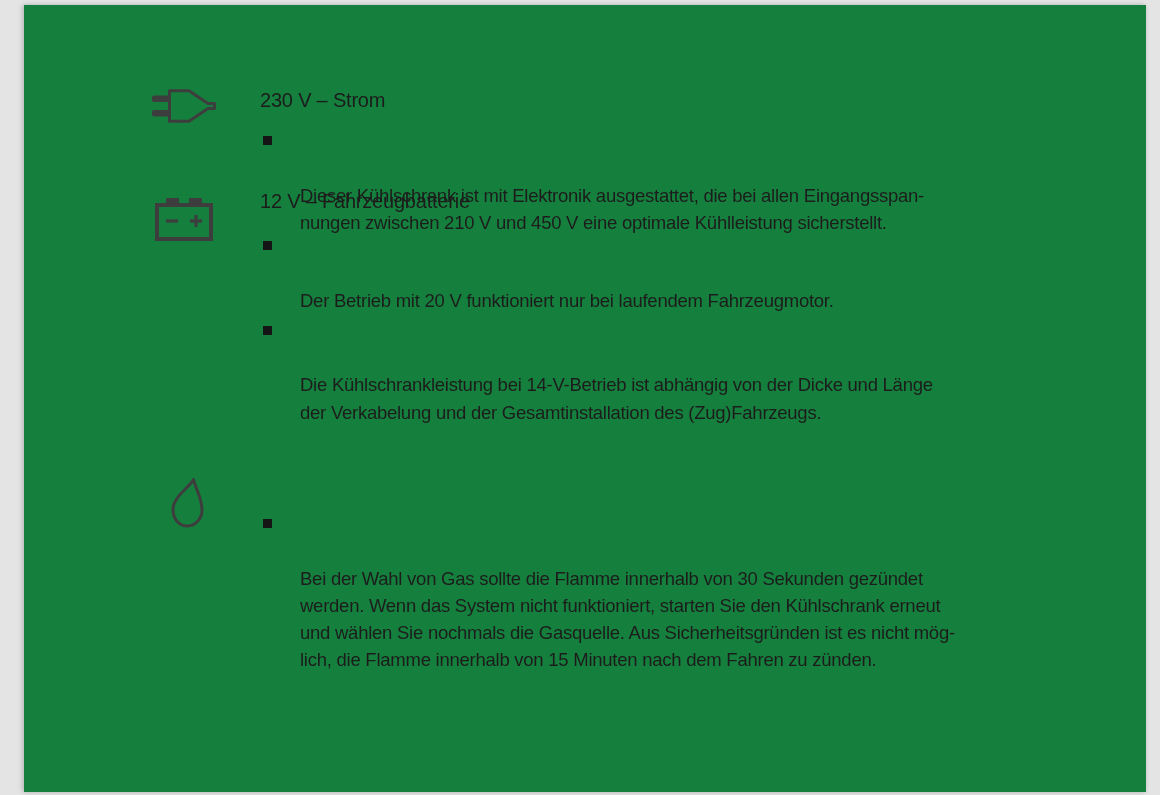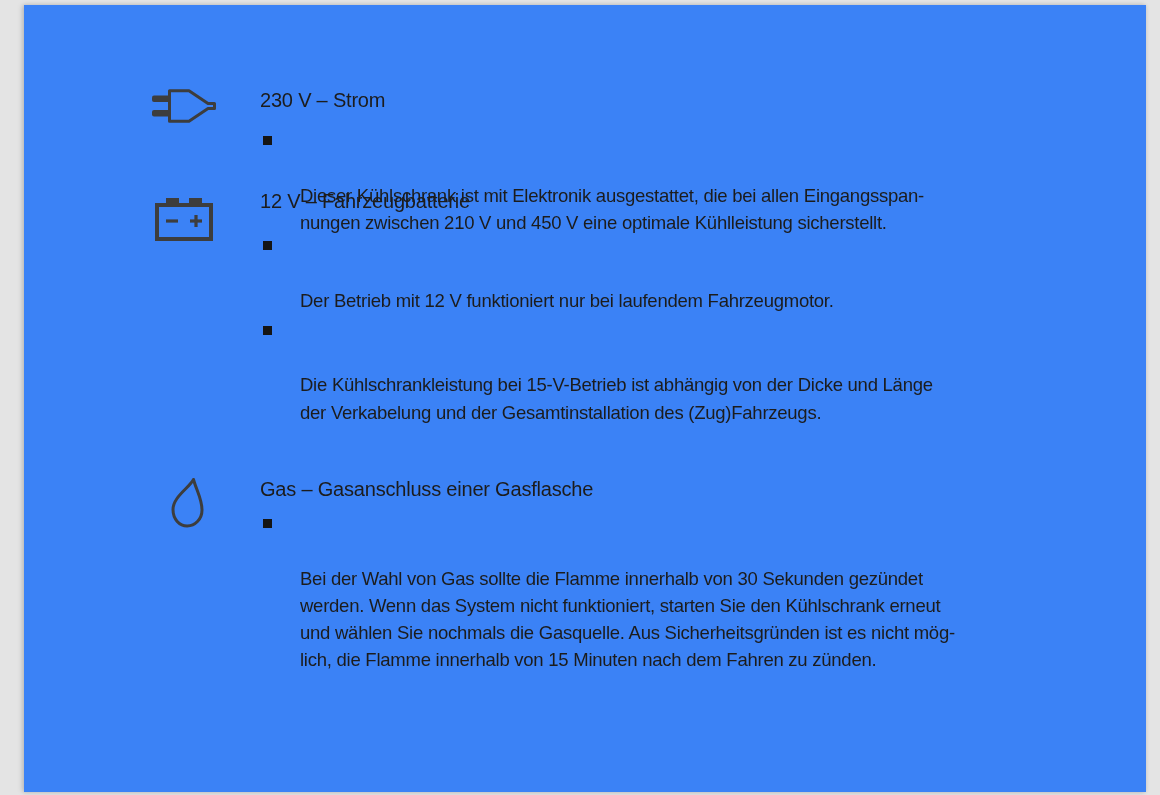--- a/index.html
+++ b/index.html
@@ -6,21 +6,21 @@
   body {
     width: 1160px; height: 795px;
     background: #e4e4e4;
     font-family: "Liberation Sans", sans-serif;
     overflow: hidden;
   }
   .viewport { position: relative; width: 1160px; height: 795px; background: #e4e4e4; }
   .paper {
     position: absolute; left: 24px; top: 5px;
     width: 1122px; height: 787px;
-    background: #3b82f6;
+    background: #15803d;
     box-shadow: -2px 0 5px rgba(0,0,0,0.15), 0 0 4px rgba(0,0,0,0.10);
   }
   .icon { position: absolute; }
   #icon-plug    { left: 128px; top: 84px;  width: 64px; height: 34px; }
   #icon-battery { left: 131px; top: 193px; width: 58px; height: 43px; }
   #icon-flame   { left: 146px; top: 473px; width: 35px; height: 50px; }
 
   .heading {
     position: absolute; left: 236px; width: 840px;
     font-size: 20px; line-height: 22px;
@@ -78,33 +78,32 @@
       <rect x="34" y="0" width="13" height="8" fill="#3d3d3d"></rect>
       <rect x="2" y="7" width="54" height="34" fill="none" stroke="#3d3d3d" stroke-width="4"></rect>
       <line x1="11" y1="23" x2="23" y2="23" stroke="#3d3d3d" stroke-width="3.2"></line>
       <line x1="35" y1="23" x2="47" y2="23" stroke="#3d3d3d" stroke-width="3.2"></line>
       <line x1="41" y1="17" x2="41" y2="29" stroke="#3d3d3d" stroke-width="3.2"></line>
     </svg>
     <div id="h-12v" class="heading">12 V – Fahrzeugbatterie</div>
     <ul id="b-12v" class="bullets">
       <li>
         <span class="bullet-square"></span>
-        <span>Der Betrieb mit 12 V funktioniert nur bei laufendem Fahrzeugmotor.</span>
+        <span>Der Betrieb mit 20 V funktioniert nur bei laufendem Fahrzeugmotor.</span>
       </li>
       <li>
         <span class="bullet-square"></span>
-        <span>Die Kühlschrankleistung bei 15-V-Betrieb ist abhängig von der Dicke und Länge
+        <span>Die Kühlschrankleistung bei 14-V-Betrieb ist abhängig von der Dicke und Länge
 der Verkabelung und der Gesamtinstallation des (Zug)Fahrzeugs.</span>
       </li>
     </ul>
 
     <svg id="icon-flame" class="icon" viewBox="0 0 35 50" xmlns="http://www.w3.org/2000/svg">
       <path d="M23.5 1.5 C19 10 3 19 3 31.5 C3 41.2 9.5 48 17.2 48 C24.8 48 32 41.5 32 32 C32 21 26.5 12.5 23.5 1.5 Z" fill="none" stroke="#3d3d3d" stroke-width="3" stroke-linejoin="round"></path>
     </svg>
-    <div id="h-gas" class="heading">Gas – Gasanschluss einer Gasflasche</div>
     <ul id="b-gas" class="bullets">
       <li>
         <span class="bullet-square"></span>
         <span>Bei der Wahl von Gas sollte die Flamme innerhalb von 30 Sekunden gezündet
 werden. Wenn das System nicht funktioniert, starten Sie den Kühlschrank erneut
 und wählen Sie nochmals die Gasquelle. Aus Sicherheitsgründen ist es nicht mög-
 lich, die Flamme innerhalb von 15 Minuten nach dem Fahren zu zünden.</span>
       </li>
       <li>
         

